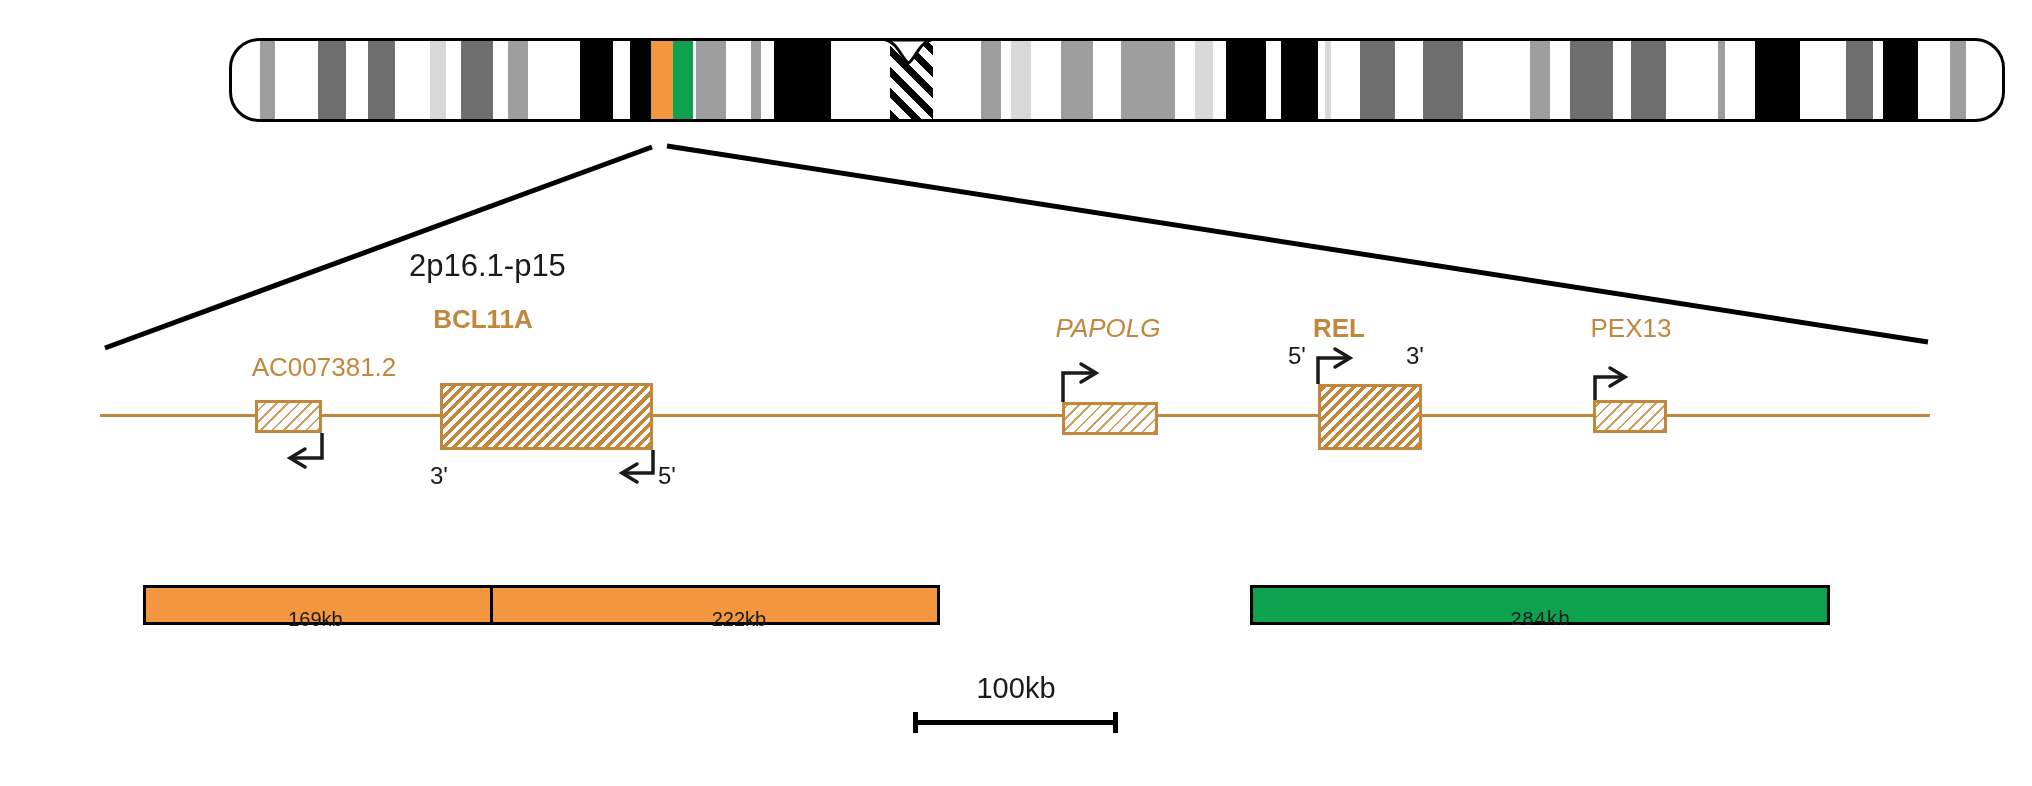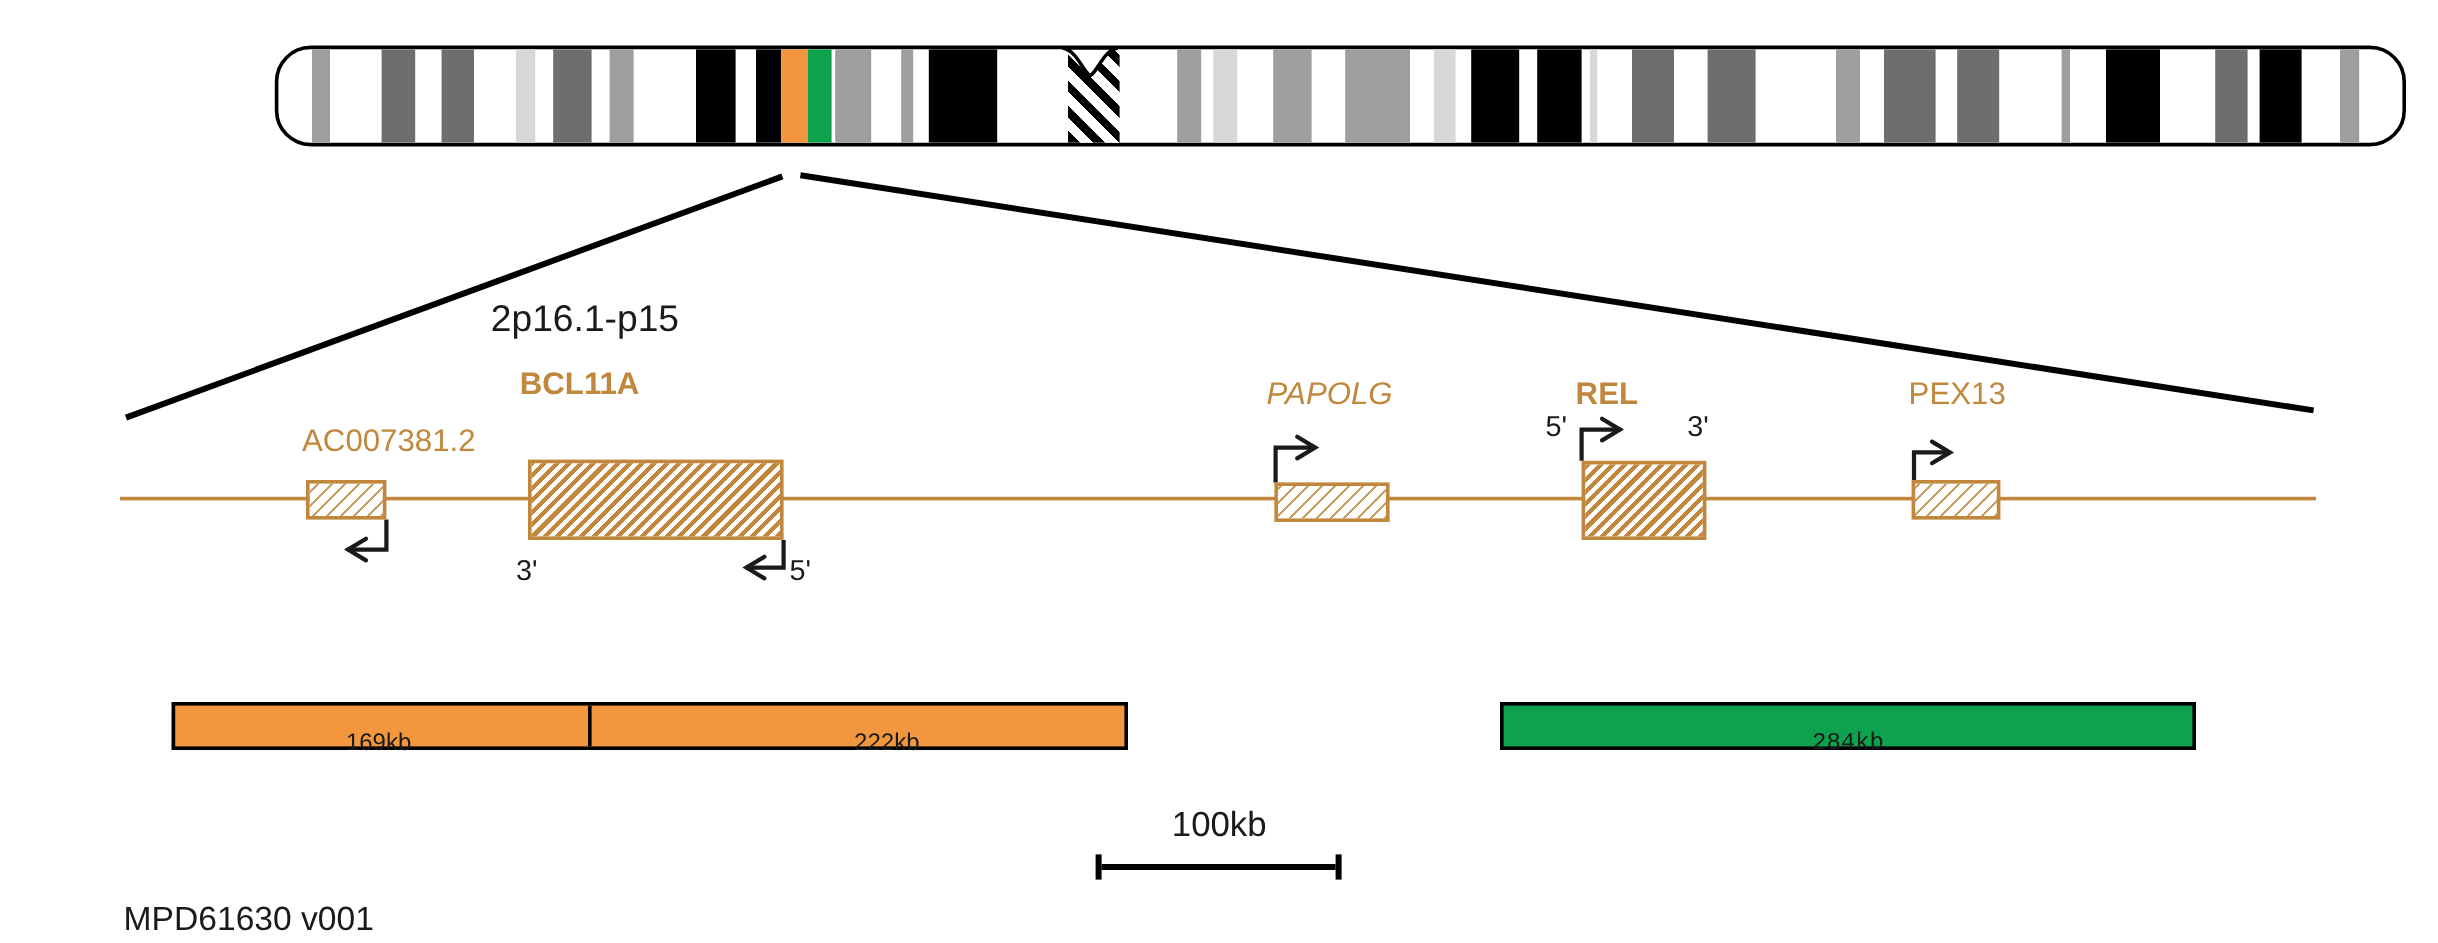--- a/index.html
+++ b/index.html
@@ -113,15 +113,14 @@
       <div class="bar-label" style="left: 714px; margin-left: 25px;">222kb</div>
       <div class="bar-group" style="left: 1250px; width: 580px; background: rgb(15, 162, 78);"></div>
       <div class="bar-label" style="left: 1540px; font-family: Liberation Mono, monospace;">284kb</div>
     </div>
 
   <div class="scalebar">
     <div class="scalebar-line"></div>
   </div>
   <div class="scalebar-label">100kb</div>
 
-  <div class="footer-label">MPD61630 v001</div>
 
 </div>
 
 </body></html>

